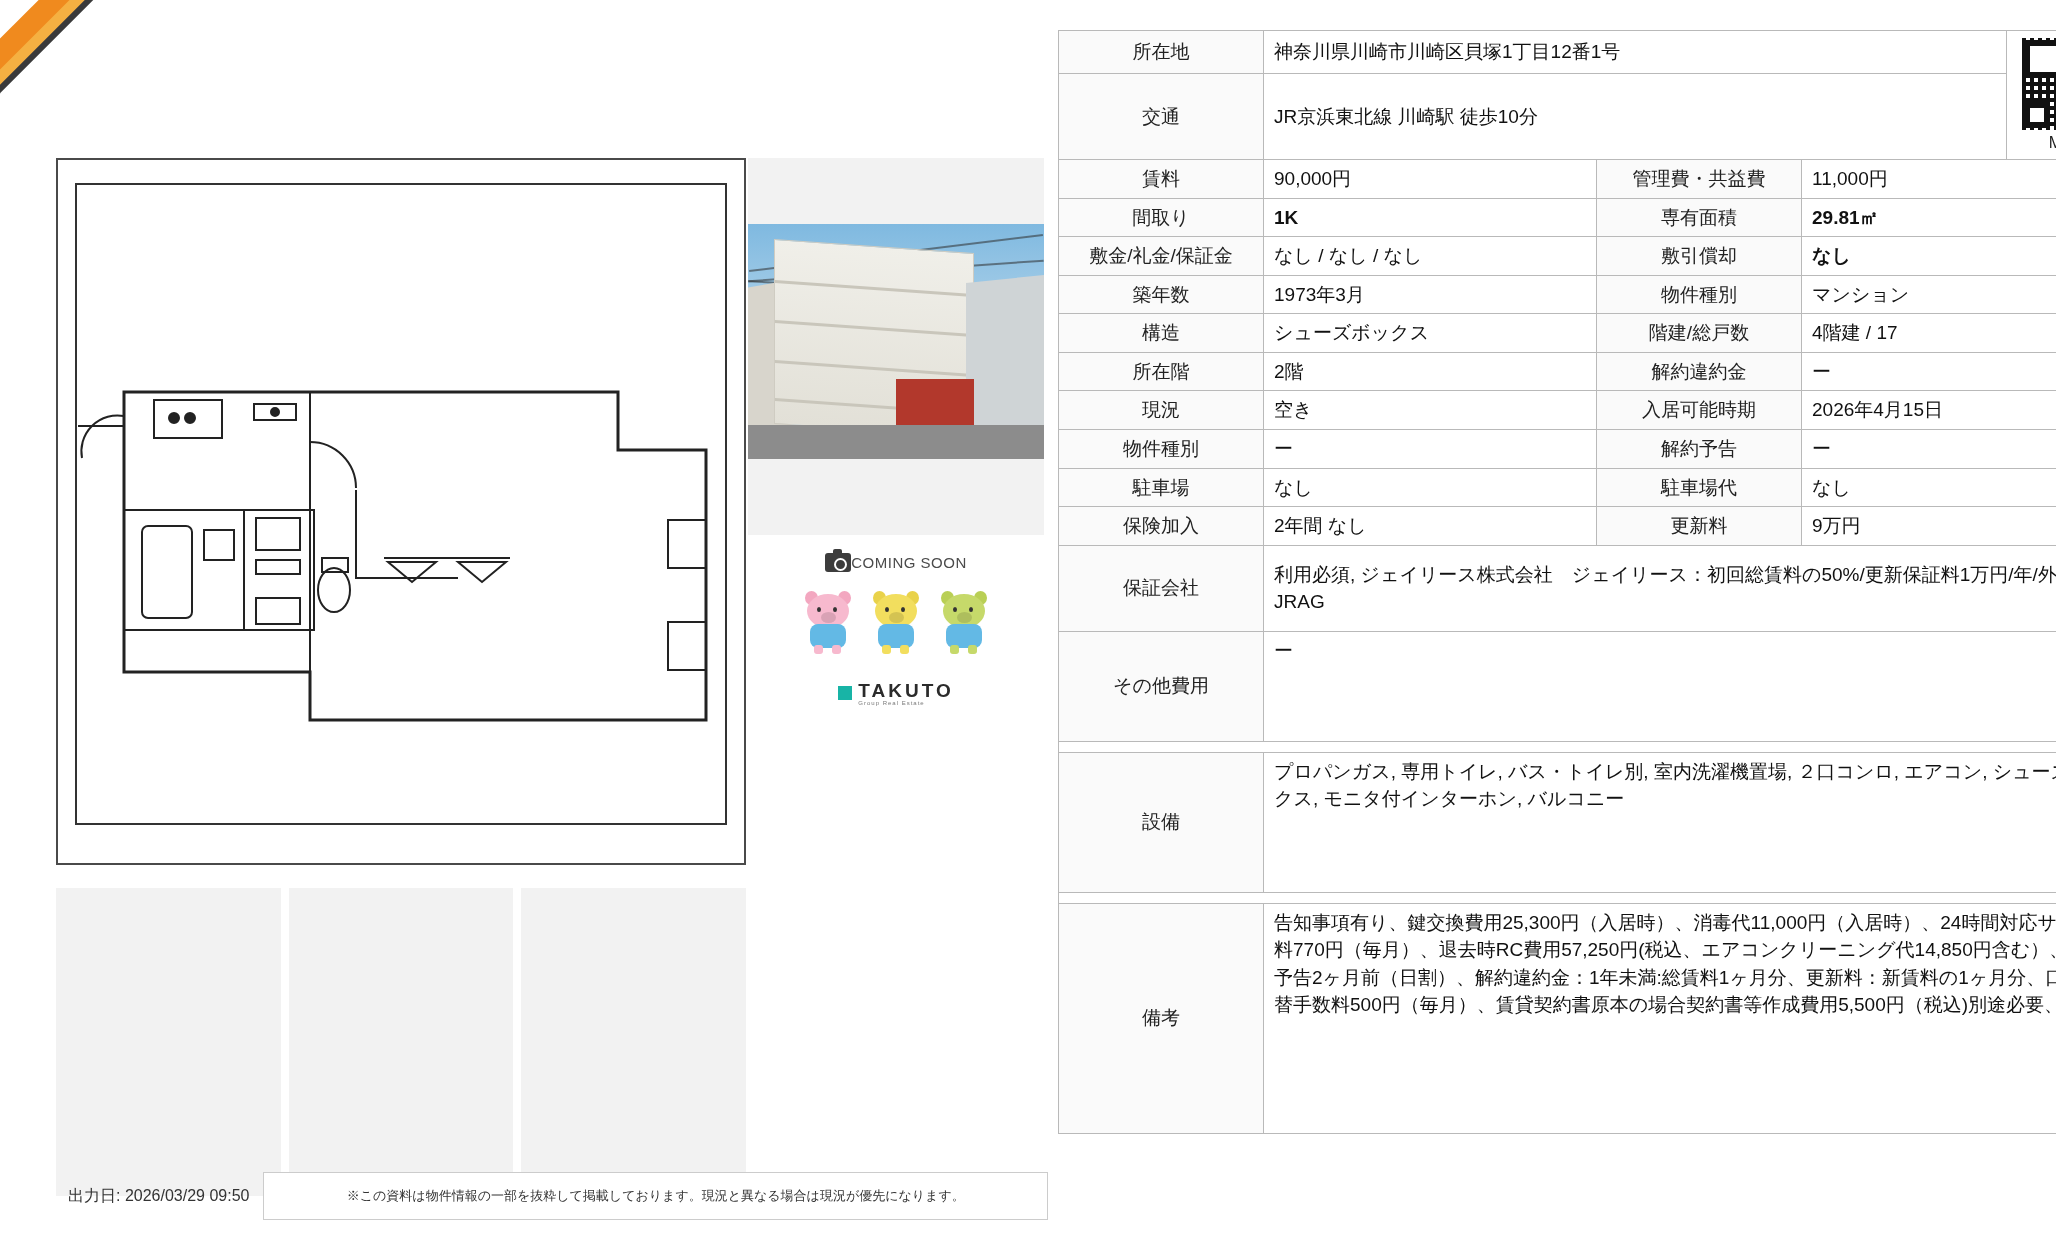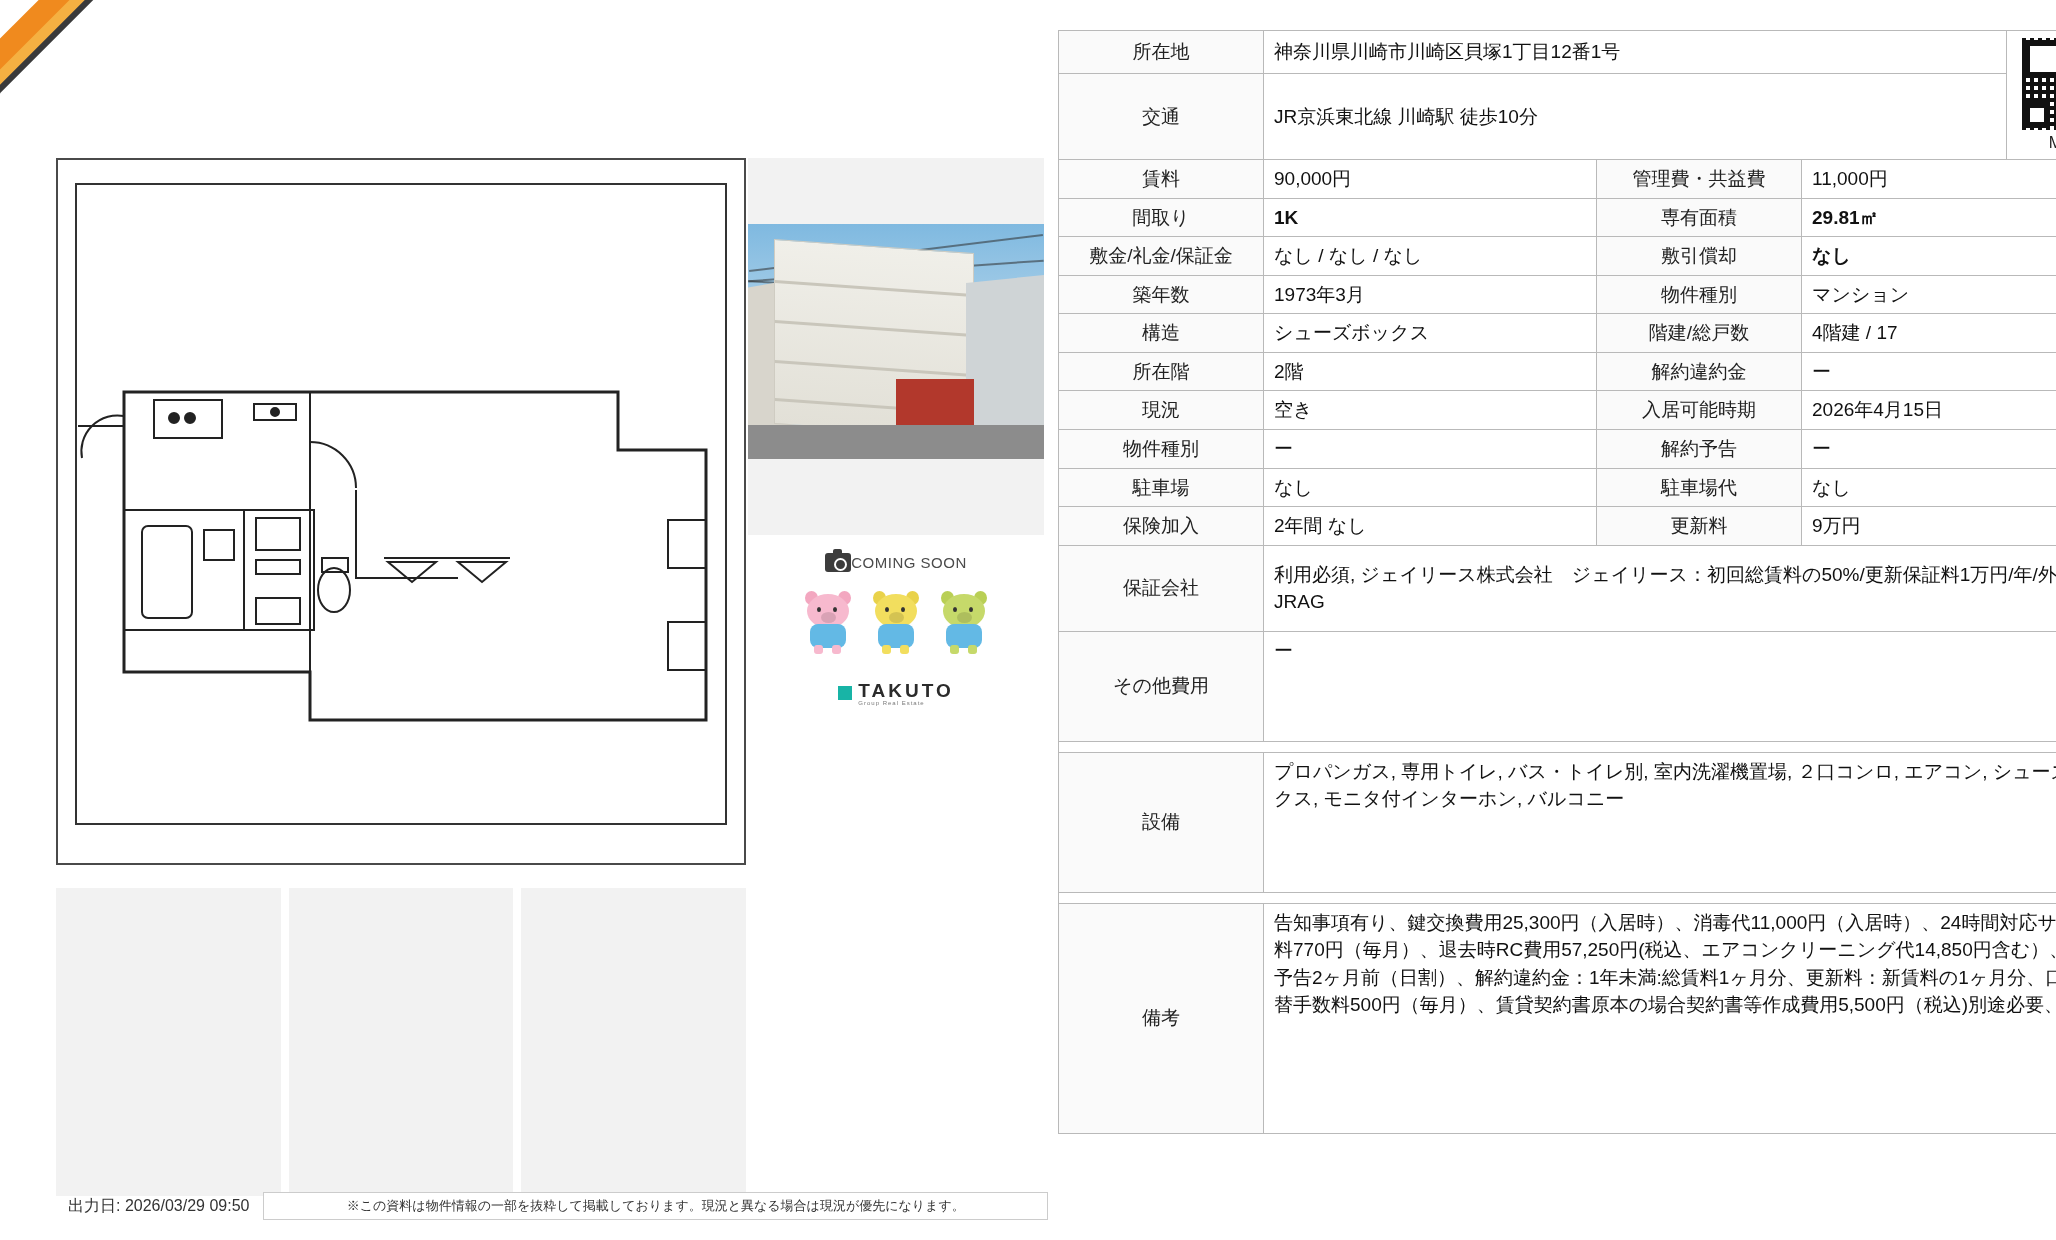--- a/index.html
+++ b/index.html
@@ -218,21 +218,21 @@
     width: 980px;
     display: flex;
     align-items: center;
     gap: 14px;
     margin-left: 12px;
   }
   .footer .date { font-size: 16px; color: #333; white-space: nowrap; }
   .footer .note {
     flex: 1;
     border: 1px solid #cccccc;
-    padding: 4px 10px;
+    padding: 14px 10px;
     font-size: 13px;
     color: #333;
     text-align: center;
     background: #ffffff;
   }
 
   
   table.spec {
     border-collapse: collapse;
     width: 100%;

